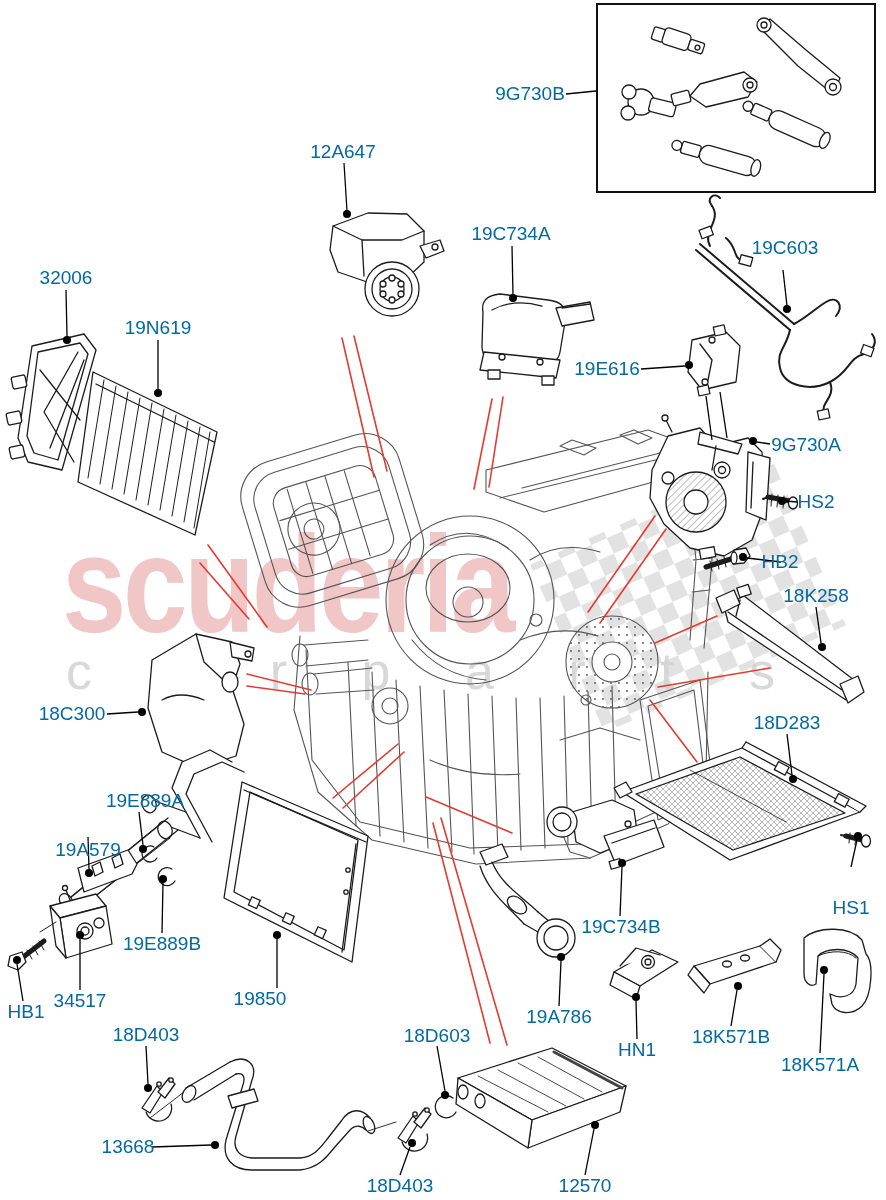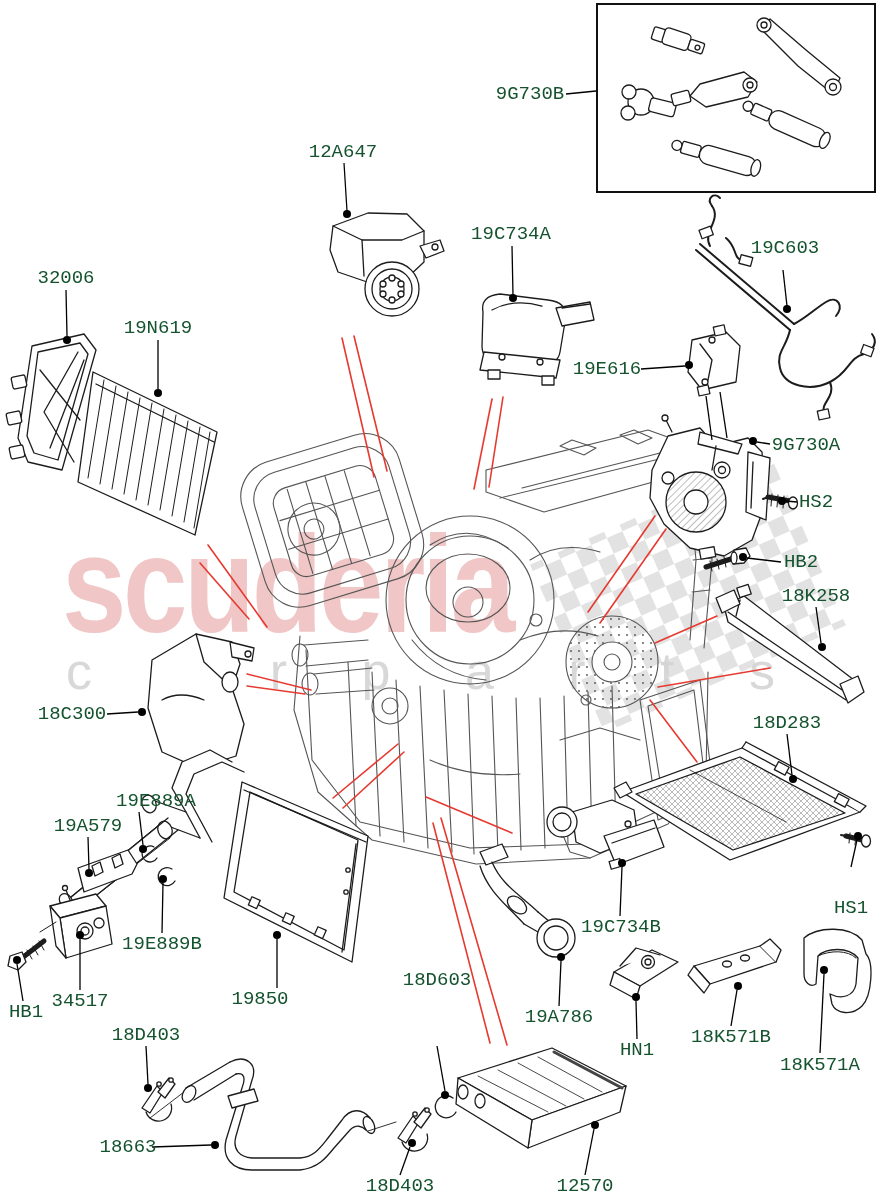--- a/index.html
+++ b/index.html
@@ -6,22 +6,22 @@
   #stage{position:relative;width:886px;height:1200px;background:#ffffff;overflow:hidden;
          font-family:"Liberation Sans", sans-serif;}
   
   #wm-brand{position:absolute;left:62px;top:515px;font-size:138px;font-weight:bold;
             color:#f0c6c6;letter-spacing:-4px;transform:scaleX(.84);transform-origin:left top;
             line-height:1;z-index:1;user-select:none;}
   #wm-tag{position:absolute;left:66px;top:645px;font-size:52px;color:#d8d8d8;
           letter-spacing:30px;line-height:1;z-index:1;user-select:none;}
   svg.diagram{position:absolute;left:0;top:0;z-index:2;}
   
-  .lbl{position:absolute;transform:translate(-50%,-50%);font-size:19px;color:#14532d;
-       white-space:nowrap;z-index:3;cursor:pointer;font-family:Liberation Mono, monospace;}
+  .lbl{position:absolute;transform:translate(-50%,-50%);font-size:19px;color:#0369a1;
+       white-space:nowrap;z-index:3;cursor:pointer;}
 </style>
 </head>
 <body>
 
 <div id="stage">
 
   <div id="wm-brand">scuderia</div>
   <div id="wm-tag">c a r   p a r t s</div>
 
   <svg class="diagram" width="886" height="1200" viewBox="0 0 886 1200">
@@ -525,34 +525,34 @@
 
   <span class="lbl" style="left:530px;top:94px">9G730B</span>
   <span class="lbl" style="left:343px;top:152px">12A647</span>
   <span class="lbl" style="left:511px;top:234px">19C734A</span>
   <span class="lbl" style="left:785px;top:248px">19C603</span>
   <span class="lbl" style="left:66px;top:278px">32006</span>
   <span class="lbl" style="left:158px;top:328px">19N619</span>
   <span class="lbl" style="left:607px;top:369px">19E616</span>
   <span class="lbl" style="left:806px;top:445px">9G730A</span>
   <span class="lbl" style="left:816px;top:502px">HS2</span>
-  <span class="lbl" style="left:801px;top:562px">HB2</span>
+  <span class="lbl" style="left:780px;top:562px">HB2</span>
   <span class="lbl" style="left:816px;top:596px">18K258</span>
   <span class="lbl" style="left:72px;top:714px">18C300</span>
   <span class="lbl" style="left:787px;top:723px">18D283</span>
-  <span class="lbl" style="left:156px;top:801px">19E889A</span>
-  <span class="lbl" style="left:88px;top:826px">19A579</span>
+  <span class="lbl" style="left:145px;top:801px">19E889A</span>
+  <span class="lbl" style="left:88px;top:850px">19A579</span>
   <span class="lbl" style="left:851px;top:908px">HS1</span>
   <span class="lbl" style="left:621px;top:927px">19C734B</span>
   <span class="lbl" style="left:162px;top:944px">19E889B</span>
   <span class="lbl" style="left:80px;top:1001px">34517</span>
   <span class="lbl" style="left:260px;top:999px">19850</span>
   <span class="lbl" style="left:26px;top:1012px">HB1</span>
   <span class="lbl" style="left:559px;top:1017px">19A786</span>
   <span class="lbl" style="left:146px;top:1035px">18D403</span>
-  <span class="lbl" style="left:437px;top:980px">18D603</span>
+  <span class="lbl" style="left:437px;top:1036px">18D603</span>
   <span class="lbl" style="left:731px;top:1037px">18K571B</span>
   <span class="lbl" style="left:637px;top:1050px">HN1</span>
   <span class="lbl" style="left:820px;top:1065px">18K571A</span>
-  <span class="lbl" style="left:128px;top:1147px">18663</span>
+  <span class="lbl" style="left:128px;top:1147px">13668</span>
   <span class="lbl" style="left:400px;top:1186px">18D403</span>
   <span class="lbl" style="left:585px;top:1186px">12570</span>
 </div>
 
 </body></html>

